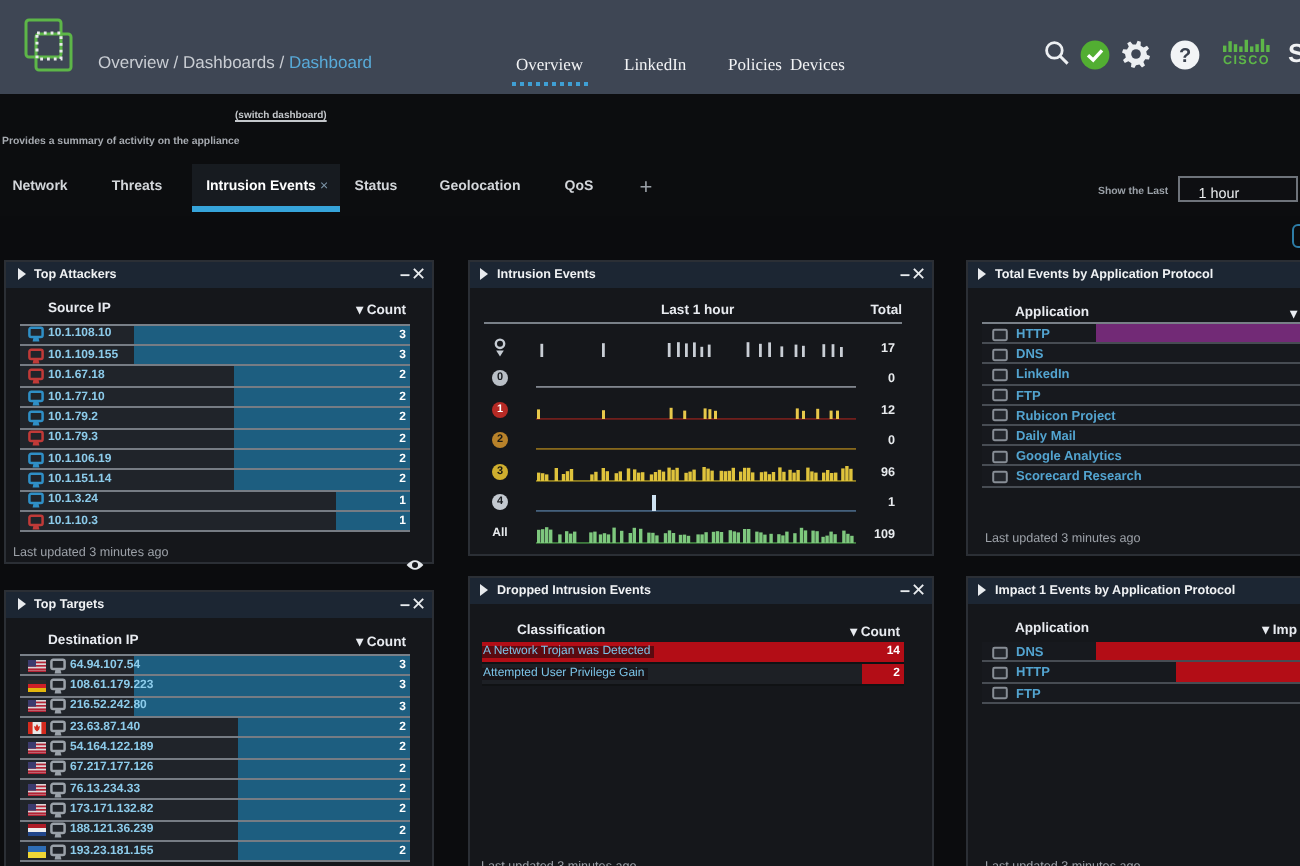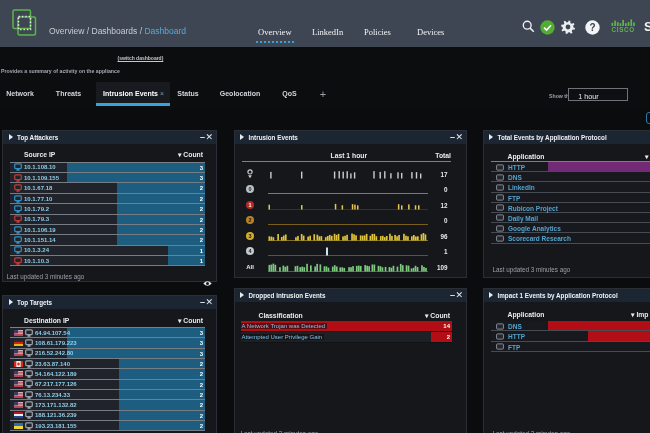--- a/index.html
+++ b/index.html
@@ -15,21 +15,21 @@
 
 
 .subhead { position:absolute; left:0; top:47px; width:650px; height:61px; background:#0c0d0f; }
 .sd-title { position:absolute; left:1px; top:2.5px; font-size:12.2px; color:#cdd0d4; }
 .sd-switch { position:absolute; left:117.5px; top:8px; font-size:5px; color:#c4c7cb; text-decoration:underline; font-weight:bold; }
 .sd-sub { position:absolute; left:1px; top:20.5px; font-size:5.2px; font-weight:bold; color:#a6aab0; }
 .tab { position:absolute; top:42.5px; font-size:7px; font-weight:bold; color:#d3d6da; white-space:nowrap; transform:translateX(-50%); }
 .tabactive { position:absolute; left:95.5px; top:35px; width:74.5px; height:21px; background:#171b20; }
 .tabline { position:absolute; left:95.5px; top:56px; width:74.5px; height:3px; background:#36a4da; }
 .showlast { position:absolute; top:46px; left:549px; font-size:5.2px; font-weight:bold; color:#9ba1a8; }
-.dropdown { position:absolute; top:41px; left:568px; width:60px; height:13px; border:1px solid #6e737a; background:#0e0f12; color:#eceef0; font-size:7.2px; }
+.dropdown { position:absolute; top:41px; left:589px; width:60px; height:13px; border:1px solid #6e737a; background:#0e0f12; color:#eceef0; font-size:7.2px; }
 .dropdown span { position:absolute; left:9.3px; top:2.5px; }
 
 
 .widget { position:absolute; background:#15171b; border:1px solid #2b2f35; }
 .whead { position:absolute; left:0; top:0; right:0; height:13.5px; background:#1c2633; }
 .whead .arr { position:absolute; left:5.5px; top:3.5px; width:0; height:0; border-left:4.5px solid #e8ebee; border-top:3.2px solid transparent; border-bottom:3.2px solid transparent; }
 .whead .wt { position:absolute; left:14px; top:3px; font-size:6.3px; font-weight:bold; color:#f0f2f4; white-space:nowrap; }
 .whead .wmin { position:absolute; right:11px; top:1.5px; color:#e8ebee; font-size:9px; font-weight:bold; }
 .whead .wx { position:absolute; right:3px; top:1px; color:#e8ebee; font-size:9px; }
 .thead { position:absolute; font-size:6.8px; font-weight:bold; color:#e8ebf0; white-space:nowrap; }
@@ -72,21 +72,21 @@
   <svg class="logo" viewBox="0 0 25 27">
     <rect x="1" y="1" width="17.5" height="18.5" rx="1.5" fill="none" stroke="#5db648" stroke-width="1.5"></rect>
     <rect x="6" y="8" width="17.5" height="18" rx="1.5" fill="none" stroke="#5db648" stroke-width="1.5"></rect>
     <rect x="6.5" y="7.5" width="12" height="13" fill="none" stroke="#e8eaec" stroke-width="1.5" stroke-dasharray="1.4 2"></rect>
   </svg>
   <div class="crumb">Overview / Dashboards / <span class="lnk">Dashboard</span></div>
   <div class="nav">
     <span style="left:258px">Overview</span>
     <span style="left:312px">LinkedIn</span>
     <span style="left:364px">Policies</span>
-    <span style="left:417px">Devices</span>
+    <span style="left:395px">Devices</span>
   </div>
   <div class="navline"></div>
   <svg style="position:absolute;left:522px;top:20px" width="13" height="13" viewBox="0 0 13 13">
       <circle cx="5.2" cy="5.2" r="3.9" fill="none" stroke="#eceff2" stroke-width="1.4"></circle>
       <line x1="8.1" y1="8.1" x2="11.8" y2="11.8" stroke="#eceff2" stroke-width="1.5"></line>
     </svg>
   <svg style="position:absolute;left:540px;top:19.5px" width="15" height="15" viewBox="0 0 15 15">
       <circle cx="7.5" cy="7.5" r="7.2" fill="#52ae32"></circle>
       <path d="M4 7.6 L6.6 10 L11 5.2" fill="none" stroke="#fff" stroke-width="1.7"></path>
     </svg>

